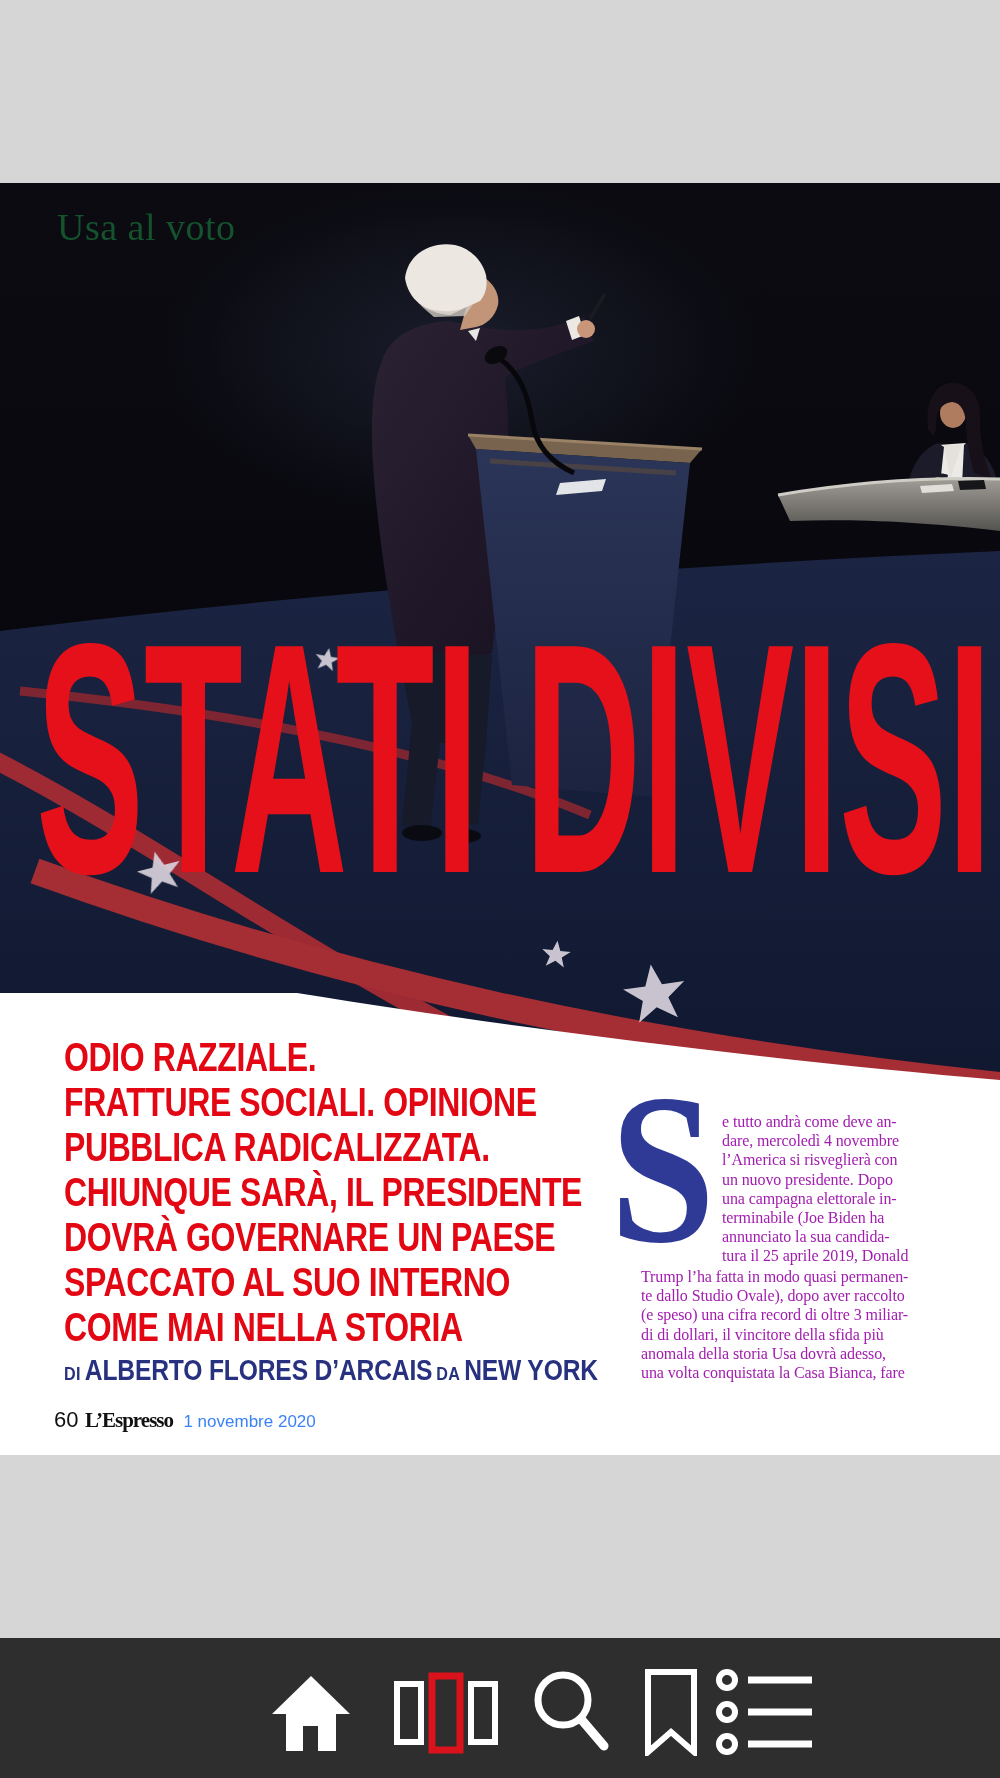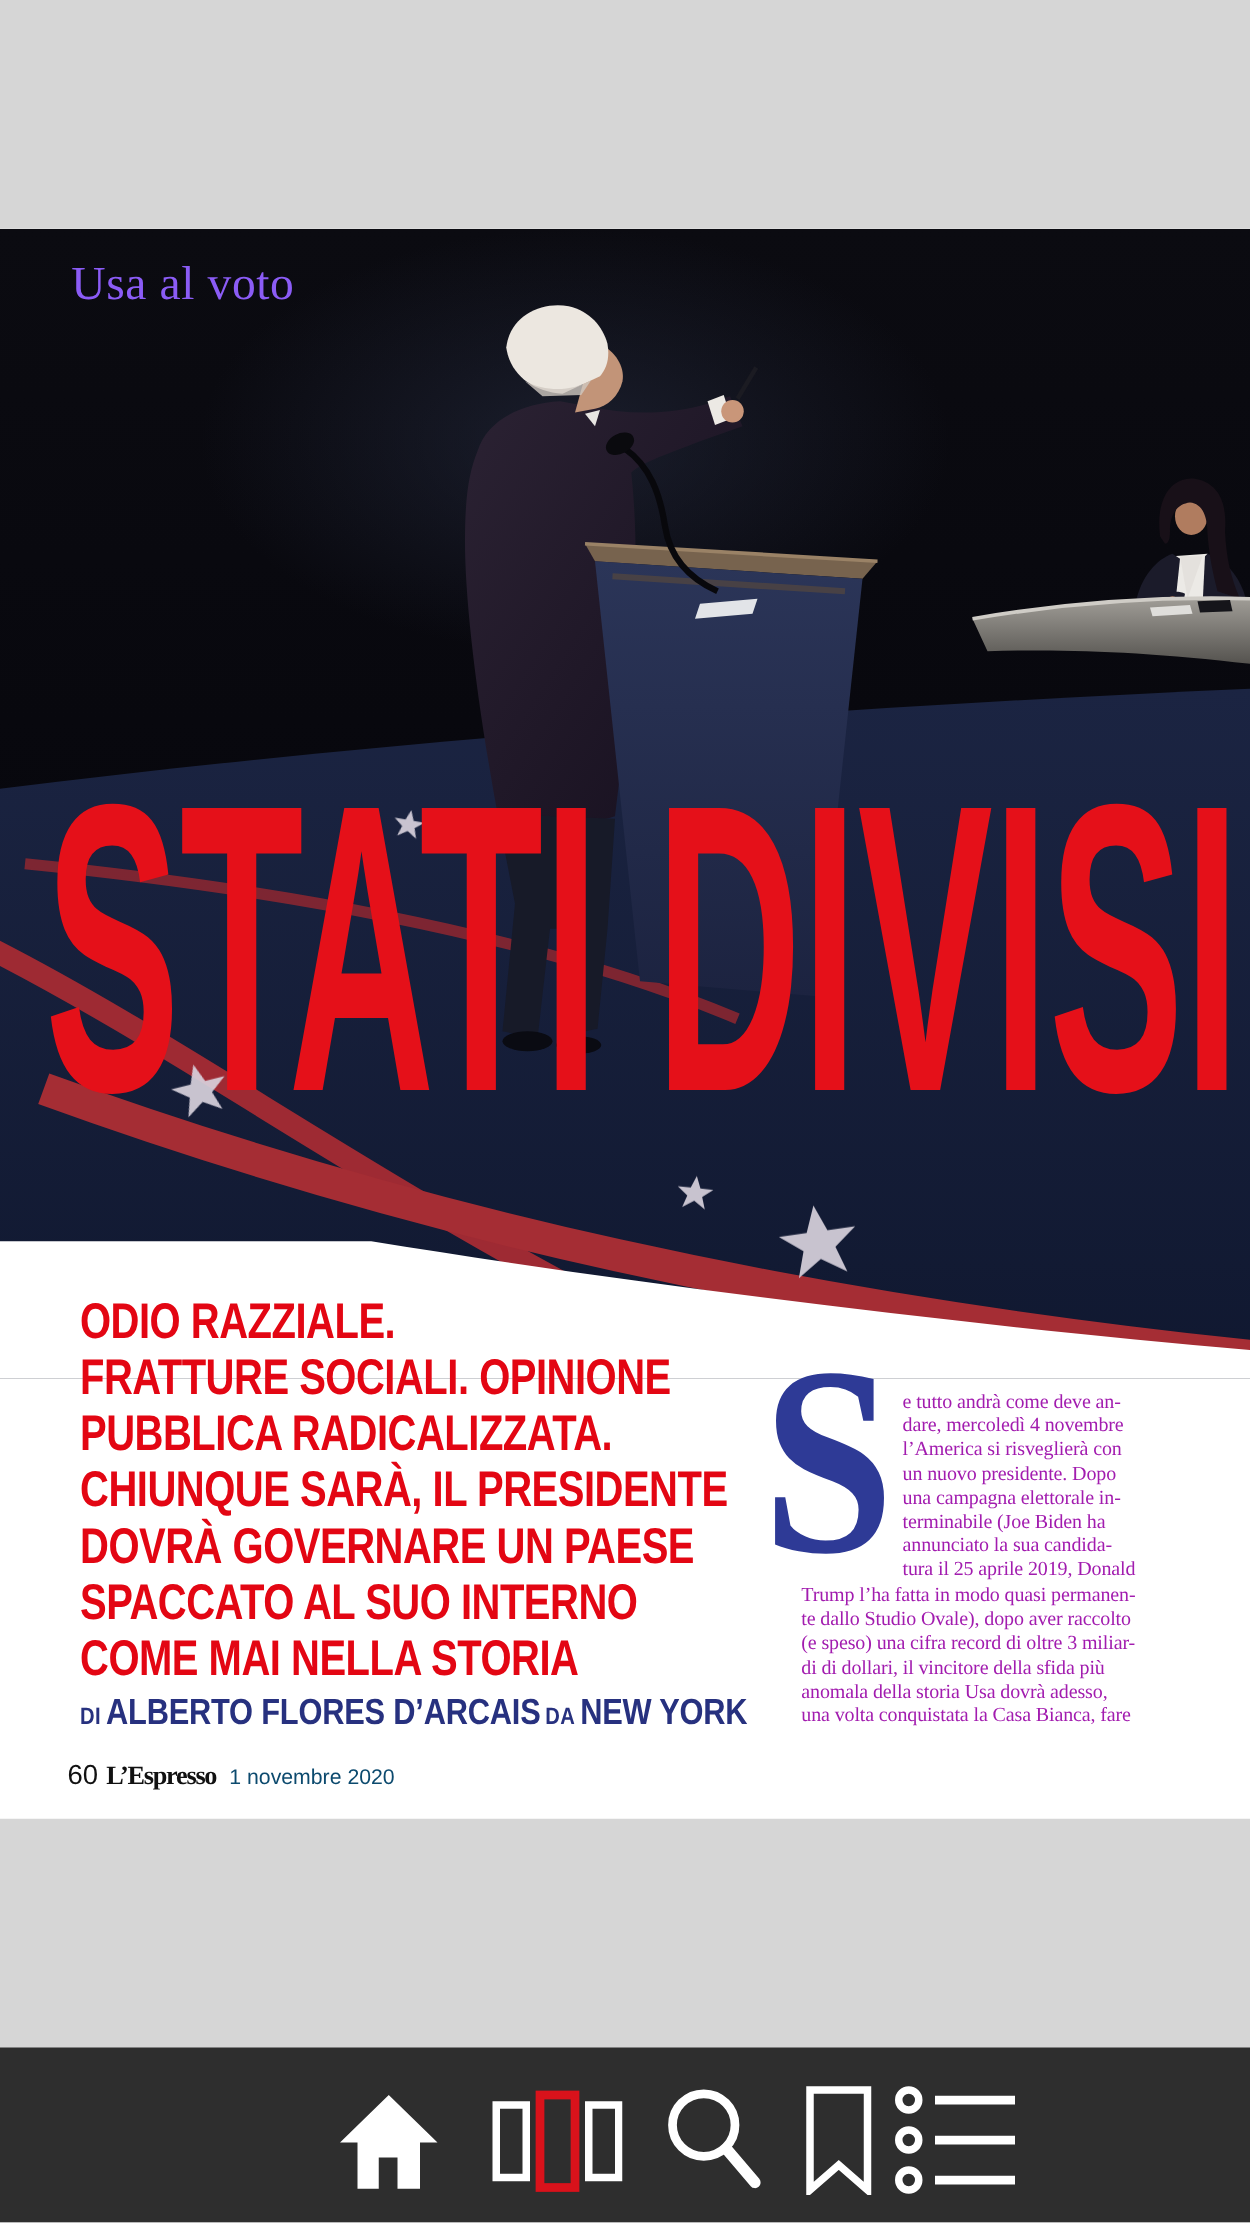--- a/index.html
+++ b/index.html
@@ -11,21 +11,21 @@
   }
   
   .page{
     position:absolute;left:0;top:183px;width:1000px;height:1272px;
     background:#ffffff;overflow:hidden;
   }
   .scene{position:absolute;left:0;top:0;width:1000px;height:920px;display:block;}
   .kicker{
     position:absolute;left:57px;top:22px;z-index:3;
     font-family:"Liberation Serif",serif;
-    font-size:38px;color:#8b5cf6;letter-spacing:.5px;
+    font-size:38px;color:#14532d;letter-spacing:.5px;
   }
   .headline-text{
     font-family:"Liberation Sans",sans-serif;
     font-weight:700;
     fill:#e51019;
   }
   .standfirst{
     position:absolute;left:64px;top:852px;z-index:3;
     color:#e30613;font-weight:700;
     font-size:40px;line-height:45px;
@@ -55,21 +55,21 @@
   .body-intro{left:722px;top:929px;width:215px;}
   .body-rest{left:617px;top:1084px;width:322px;margin-left:24px;}
   .pagefooter{
     position:absolute;left:54px;top:1224px;z-index:3;white-space:nowrap;
   }
   .pagefooter .pnum{font-weight:400;font-size:22px;color:#111;}
   .pagefooter .logo{
     font-family:"Liberation Serif",serif;font-weight:700;
     font-size:21px;color:#111;letter-spacing:-1px;margin-left:2px;
   }
-  .pagefooter .pdate{font-size:17px;color:#0c4a6e;margin-left:6px;}
+  .pagefooter .pdate{font-size:17px;color:#3b82f6;margin-left:6px;}
   
   .toolbar{
     position:absolute;left:0;top:1638px;width:1000px;height:140px;
     background:#2e2e2e;
   }
   .tb-btn{
     position:absolute;background:none;border:none;padding:0;margin:0;cursor:pointer;
   }
   .tb-btn svg{display:block;}
 </style>

